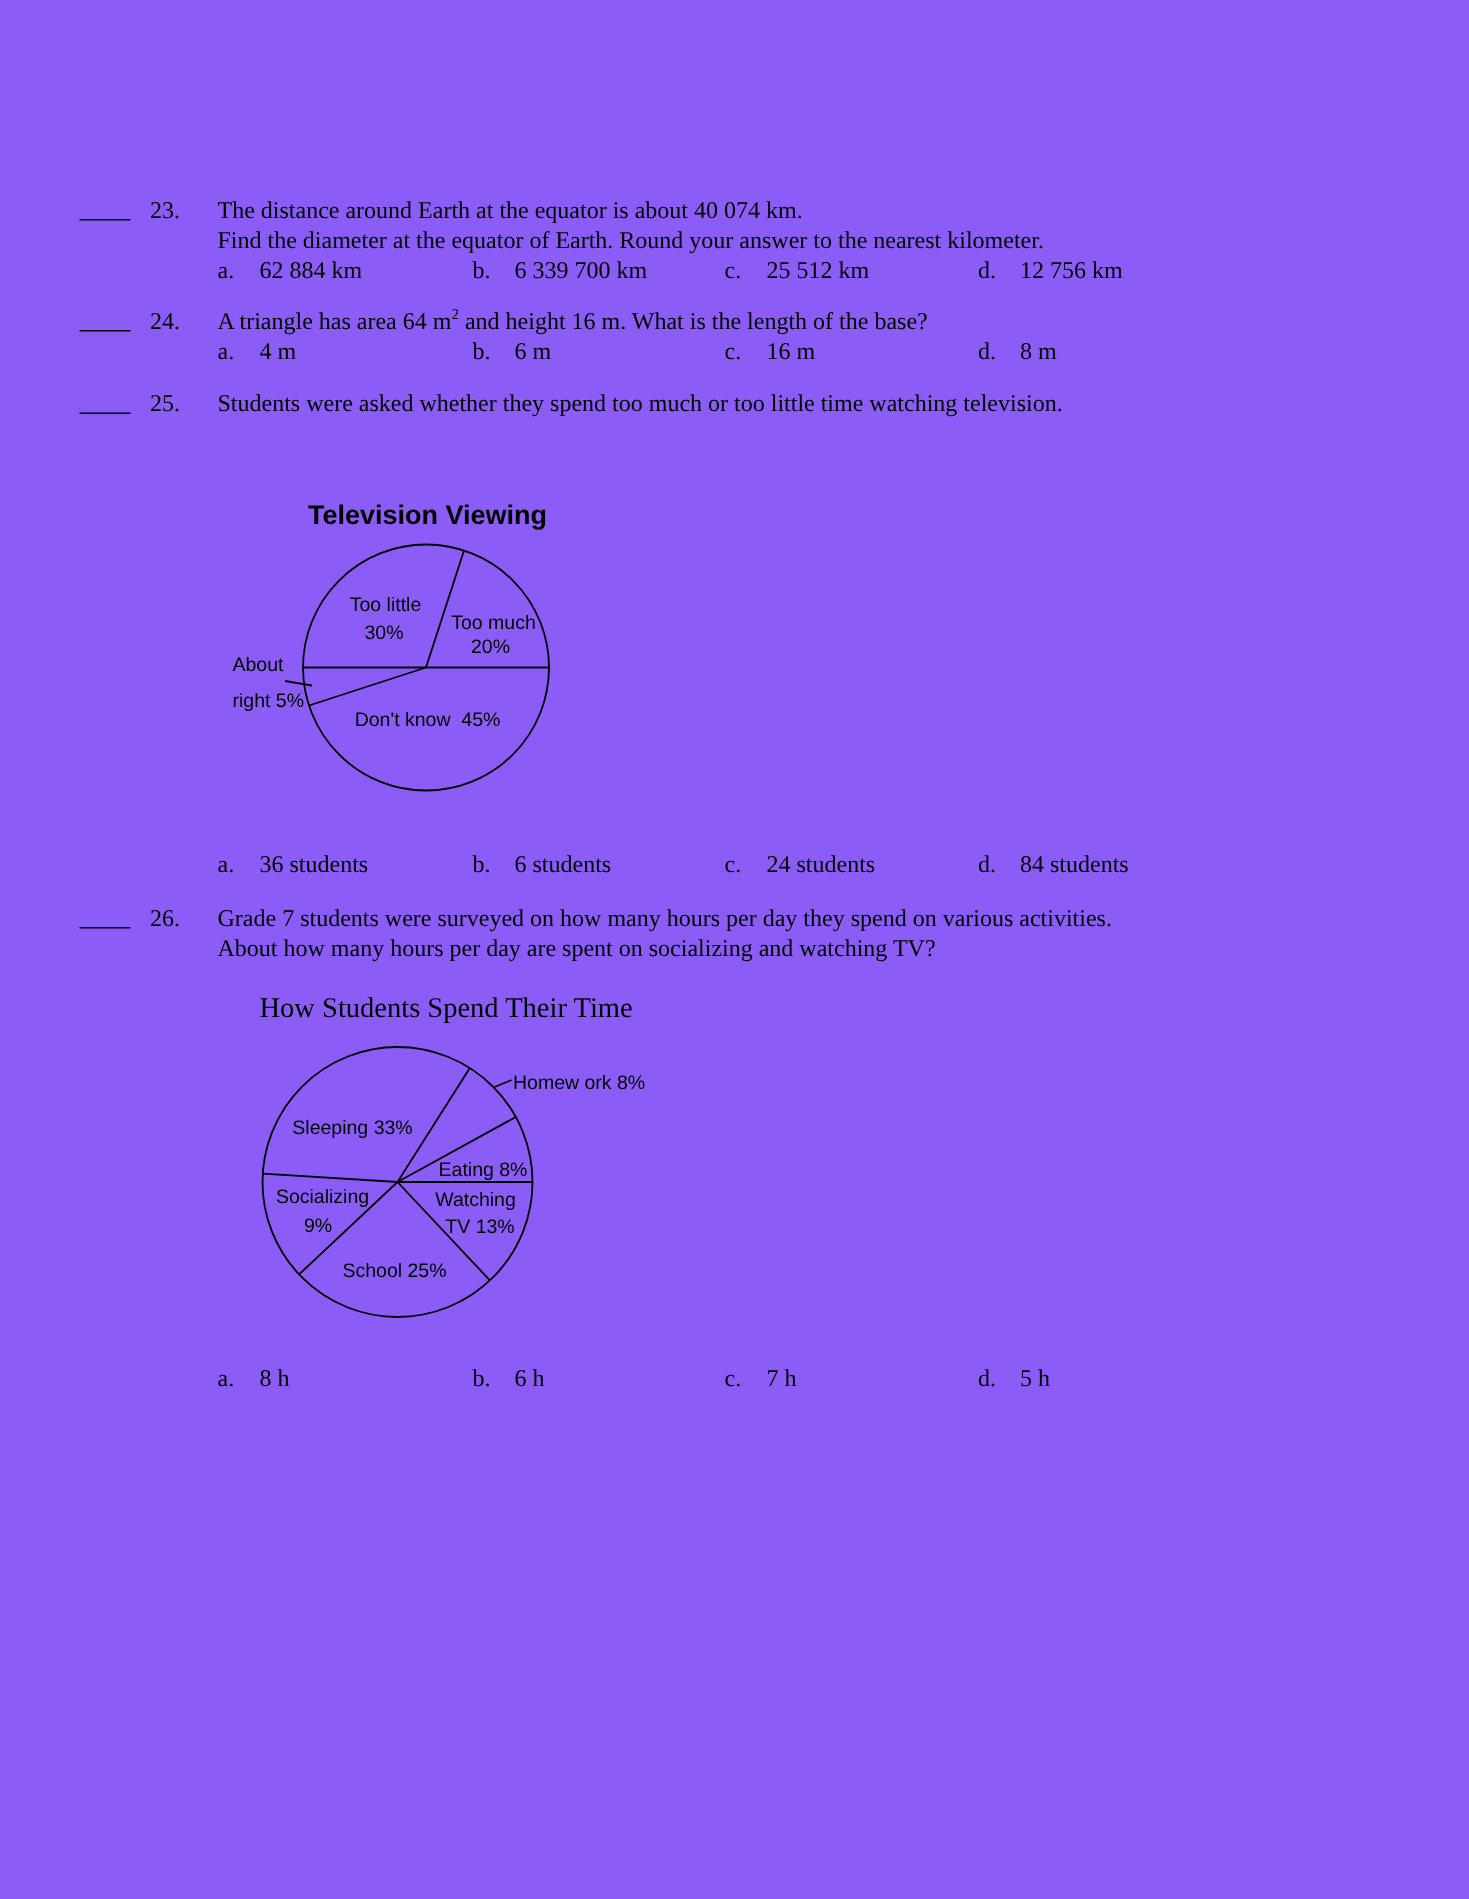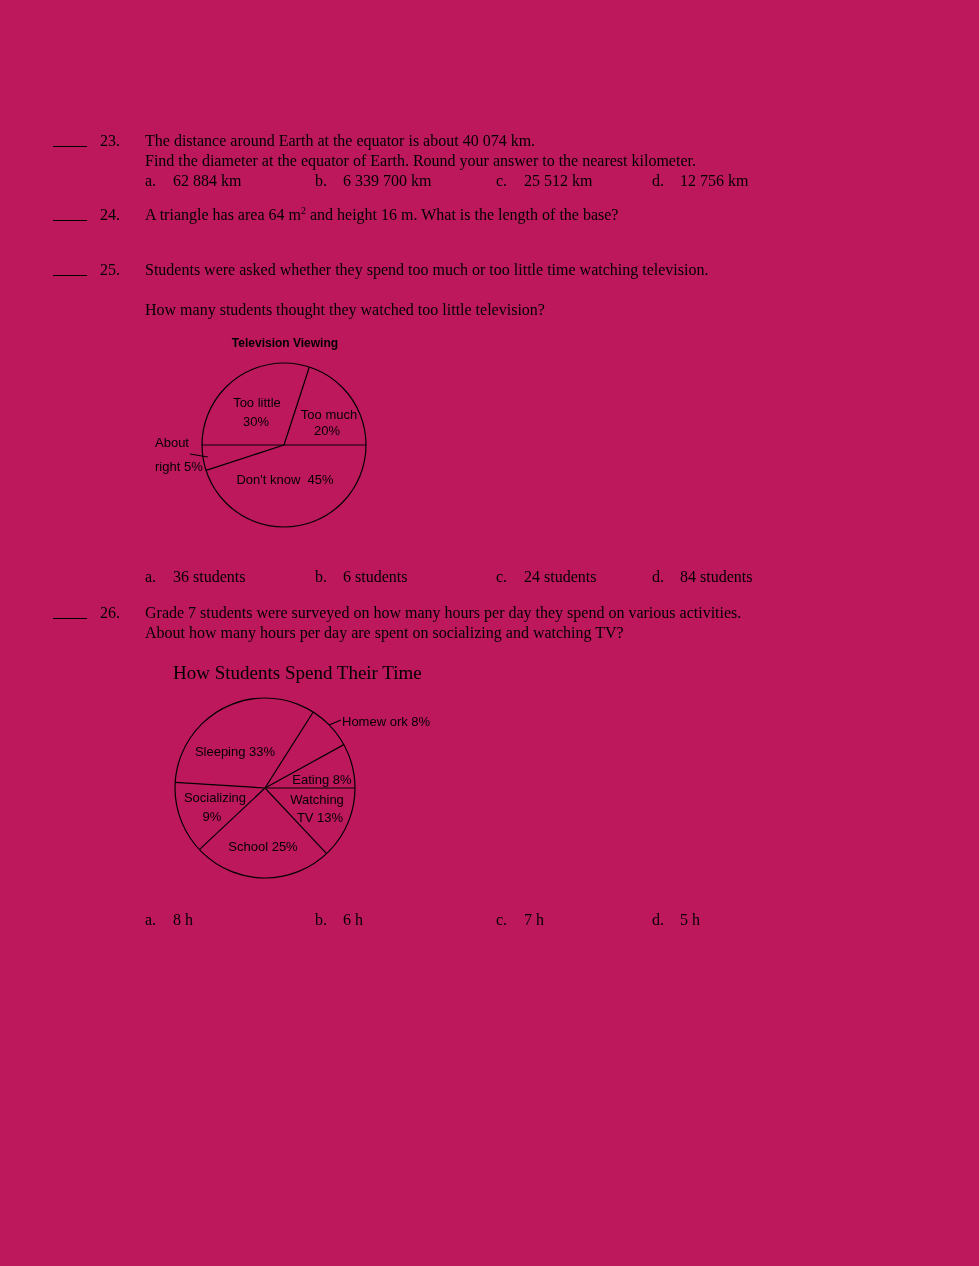--- a/index.html
+++ b/index.html
@@ -1,43 +1,43 @@
 <!DOCTYPE html>
 <html><head>
 <meta charset="utf-8">
 <style>
   html,body{margin:0;padding:0;background:#fff;}
   .page{
     position:relative;
     width:979px;height:1266px;
-    background:#be185d;
+    background:#8b5cf6;
     font-family:"Liberation Serif", serif;
     color:#000;
     overflow:hidden;
   }
   .qline{
     position:absolute;left:145px;
     font-size:16px;line-height:20px;white-space:nowrap;
   }
   .qnum{
     position:absolute;left:100px;
     font-size:16px;line-height:20px;
   }
   .blank{
     position:absolute;left:53px;width:34px;height:0;
     border-bottom:1.5px solid #000;
   }
   .optrow{position:absolute;left:0;top:0;width:100%;height:20px;}
   .opt{position:absolute;font-size:16px;line-height:20px;white-space:nowrap;}
   .opt .letter{display:inline-block;width:28px;}
-  .opt.c1{left:145px}.opt.c2{left:315px}.opt.c3{left:496px}.opt.c4{left:652px}
+  .opt.c1{left:145px}.opt.c2{left:315px}.opt.c3{left:483px}.opt.c4{left:652px}
   sup{font-size:10px;line-height:0;}
   .chart-title-sans{
     position:absolute;font-family:"Liberation Sans",sans-serif;
-    font-weight:bold;font-size:12px;line-height:16px;text-align:center;white-space:nowrap;
+    font-weight:bold;font-size:18px;line-height:16px;text-align:center;white-space:nowrap;
   }
   .chart-title-serif{
     position:absolute;font-family:"Liberation Serif",serif;
     font-weight:normal;font-size:19px;line-height:20px;white-space:pre;
   }
   .pie{position:absolute;}
   .plabel{
     position:absolute;font-family:"Liberation Sans",sans-serif;
     font-size:13px;line-height:13px;text-align:center;white-space:pre;
   }
@@ -56,25 +56,30 @@
   <div class="optrow" style="top:171px">
     <span class="opt c1"><span class="letter">a.</span><span>62 884 km</span></span>
     <span class="opt c2"><span class="letter">b.</span><span>6 339 700 km</span></span>
     <span class="opt c3"><span class="letter">c.</span><span>25 512 km</span></span>
     <span class="opt c4"><span class="letter">d.</span><span>12 756 km</span></span>
   </div>
 
   <div class="blank" style="top:220px"></div>
   <div class="qnum" style="top:205px">24.</div>
   <div class="qline" style="top:205px"><span>A triangle has area 64 m</span><sup>2</sup><span> and height 16 m. What is the length of the base?</span></div>
+  <div class="optrow" style="top:225px">
+    <span class="opt c1"><span class="letter">a.</span><span>4 m</span></span>
+    <span class="opt c2"><span class="letter">b.</span><span>6 m</span></span>
+    <span class="opt c3"><span class="letter">c.</span><span>16 m</span></span>
+    <span class="opt c4"><span class="letter">d.</span><span>8 m</span></span>
+  </div>
 
   <div class="blank" style="top:275px"></div>
   <div class="qnum" style="top:260px">25.</div>
   <div class="qline" style="top:260px">Students were asked whether they spend too much or too little time watching television.</div>
-  <div class="qline" style="top:300px">How many students thought they watched too little television?</div>
 
   <div class="chart-title-sans" style="left:185px;top:335px;width:200px">Television Viewing</div>
   <svg class="pie" width="240" height="190" style="left:145px;top:350px">
     <line class="k" x1="45" y1="104" x2="63" y2="107"></line>
   <circle cx="139" cy="95" r="82" class="k"></circle>
       <line x1="139" y1="95" x2="221.00" y2="95.00" class="k"></line>
       <line x1="139" y1="95" x2="164.34" y2="17.01" class="k"></line>
       <line x1="139" y1="95" x2="57.00" y2="95.00" class="k"></line>
       <line x1="139" y1="95" x2="61.01" y2="120.34" class="k"></line>
     </svg>

